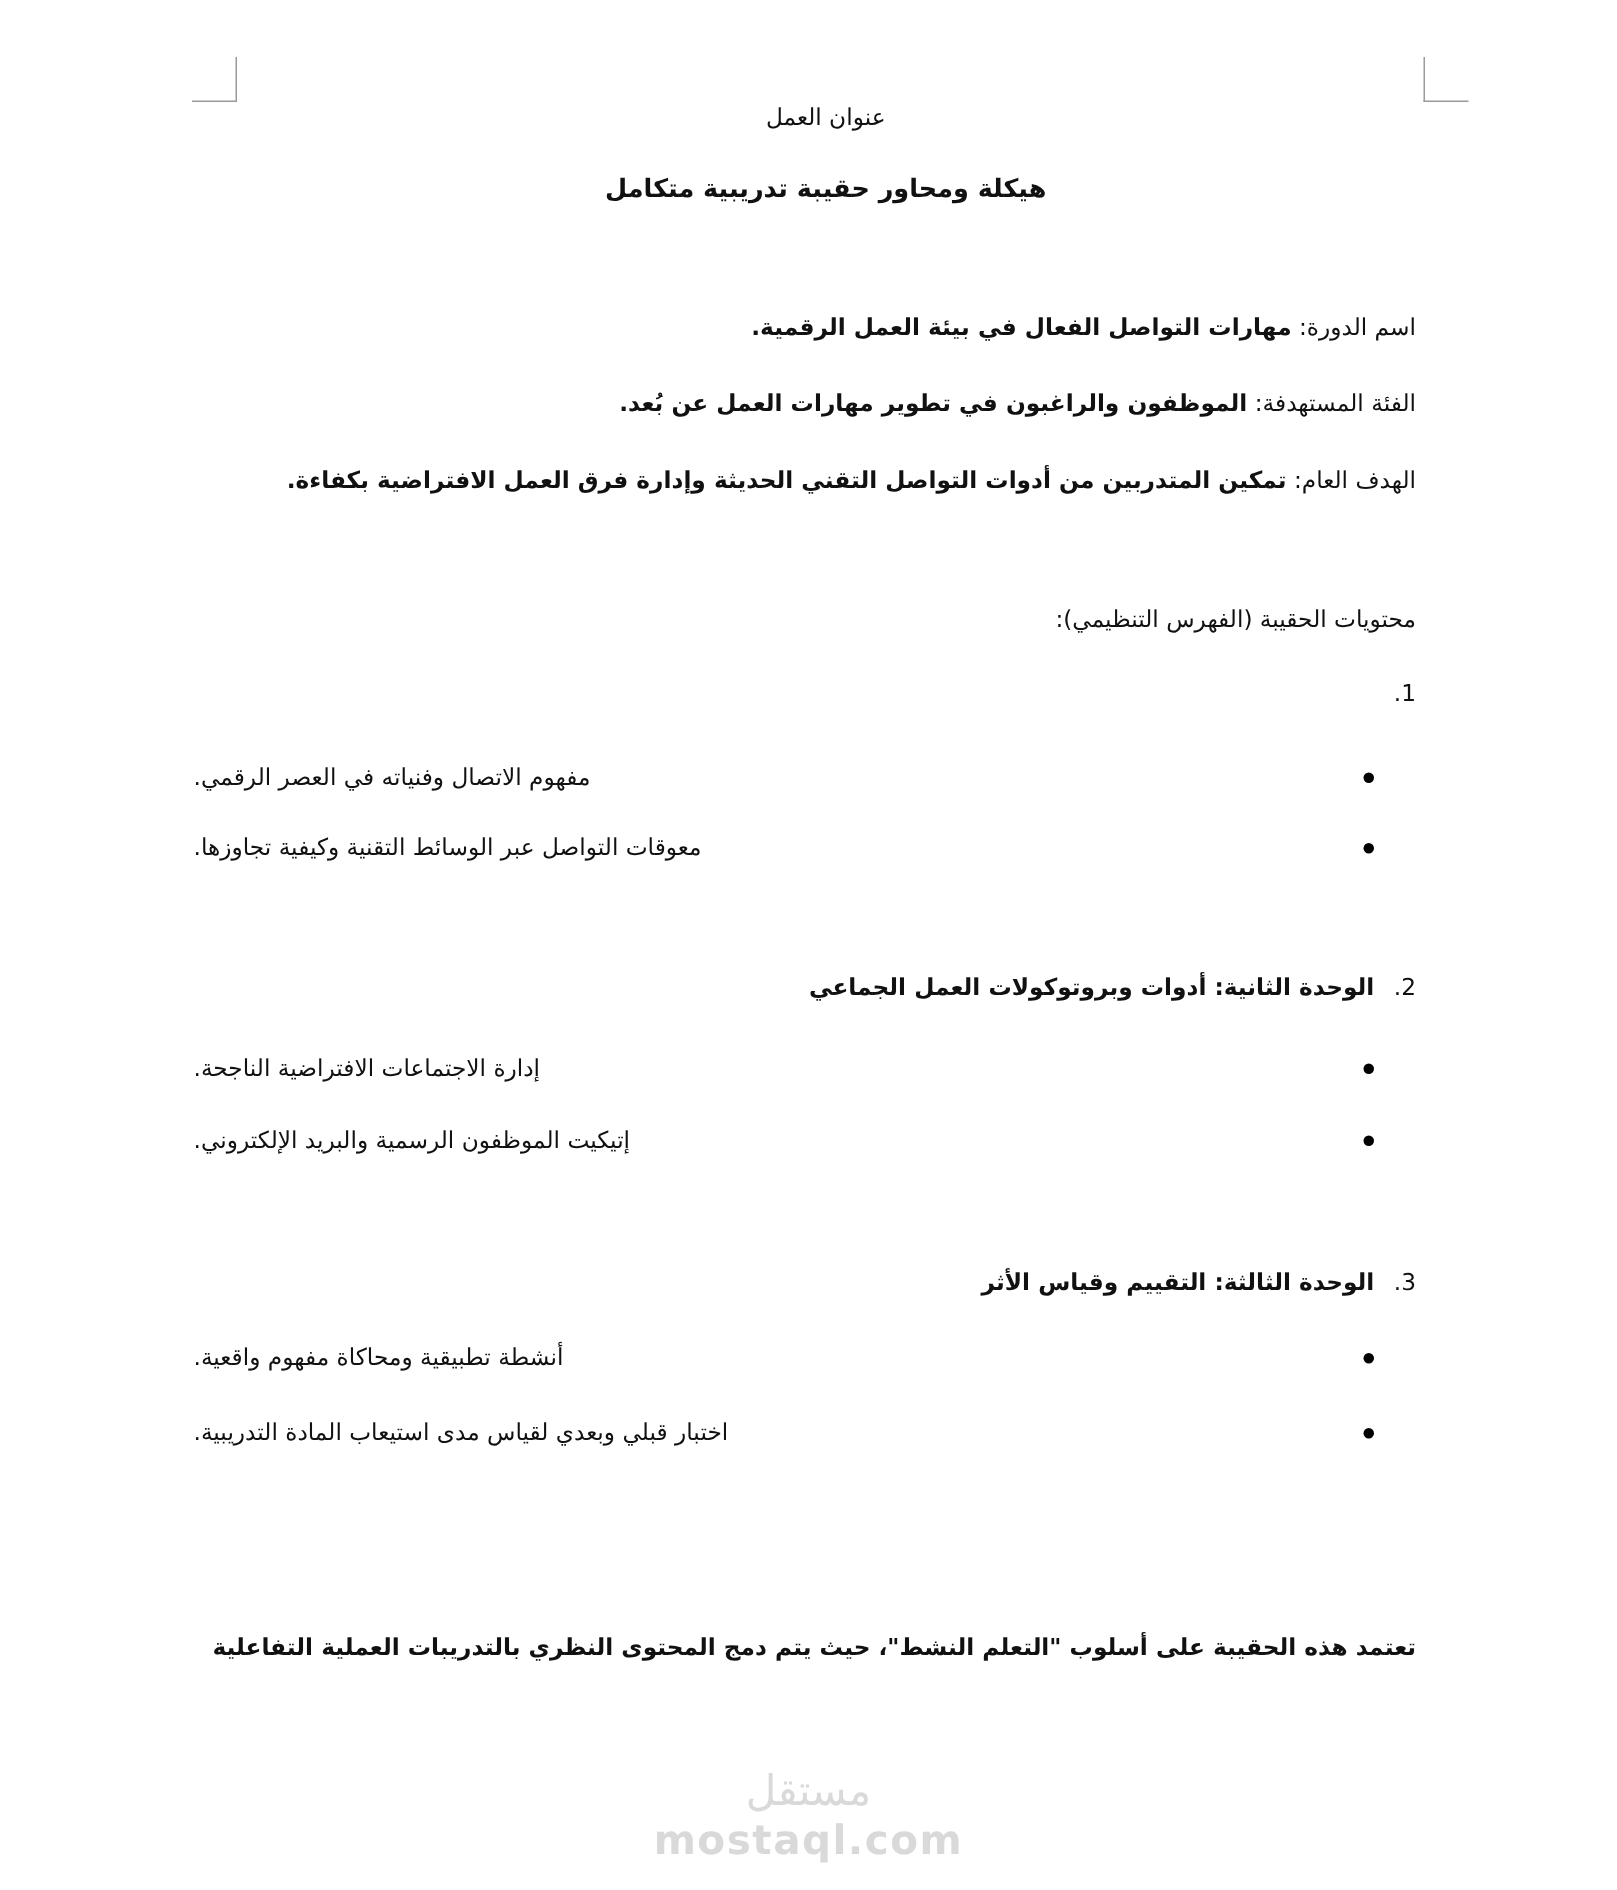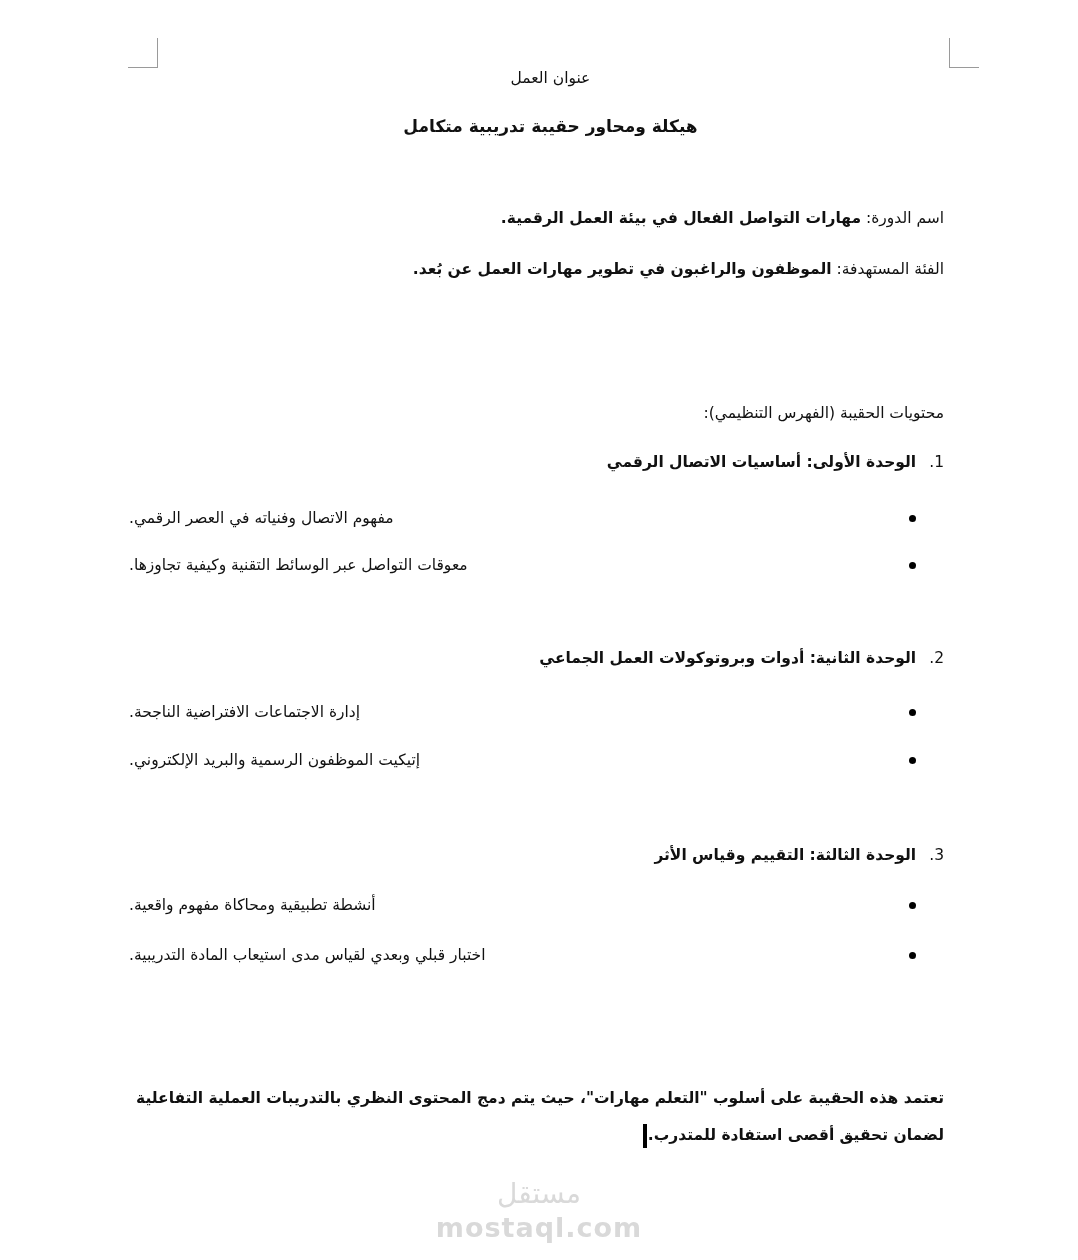--- a/index.html
+++ b/index.html
@@ -132,26 +132,29 @@
   <div class="line centered doc-title" style="top:112px">هيكلة ومحاور حقيبة تدريبية متكامل</div>
 
   <div class="line" style="top:204px">
     <span class="meta-label">اسم الدورة:</span>
     <span class="meta-value">مهارات التواصل الفعال في بيئة العمل الرقمية.</span>
   </div>
   <div class="line" style="top:255px">
     <span class="meta-label">الفئة المستهدفة:</span>
     <span class="meta-value">الموظفون والراغبون في تطوير مهارات العمل عن بُعد.</span>
   </div>
+  <div class="line" style="top:306px">
+    <span class="meta-label">الهدف العام:</span>
+    <span class="meta-value">تمكين المتدربين من أدوات التواصل التقني الحديثة وإدارة فرق العمل الافتراضية بكفاءة.</span>
+  </div>
 
   <div class="line" style="top:399px">محتويات الحقيبة (الفهرس التنظيمي):</div>
 
   <div class="line unit-row" style="top:448px">
     <span class="unit-num">1.</span>
-    <span class="unit-title">الوحدة الأولى: أساسيات الاتصال الرقمي</span>
   </div>
   <div class="line bullet-row" style="top:504px">
     <span class="bullet-dot"></span>
     <span class="bullet-text">مفهوم الاتصال وفنياته في العصر الرقمي.</span>
   </div>
   <div class="line bullet-row" style="top:551px">
     <span class="bullet-dot"></span>
     <span class="bullet-text">معوقات التواصل عبر الوسائط التقنية وكيفية تجاوزها.</span>
   </div>
 
@@ -174,21 +177,18 @@
   </div>
   <div class="line bullet-row" style="top:891px">
     <span class="bullet-dot"></span>
     <span class="bullet-text">أنشطة تطبيقية ومحاكاة مفهوم واقعية.</span>
   </div>
   <div class="line bullet-row" style="top:941px">
     <span class="bullet-dot"></span>
     <span class="bullet-text">اختبار قبلي وبعدي لقياس مدى استيعاب المادة التدريبية.</span>
   </div>
 
-  <div class="line para-line" style="top:1080px">تعتمد هذه الحقيبة على أسلوب "التعلم مهارات"، حيث يتم دمج المحتوى النظري بالتدريبات العملية التفاعلية</div>
-  <div class="line para-line" style="top:1117px">
-    <span>لضمان تحقيق أقصى استفادة للمتدرب.</span><span class="caret"></span>
-  </div>
+  <div class="line para-line" style="top:1080px">تعتمد هذه الحقيبة على أسلوب "التعلم النشط"، حيث يتم دمج المحتوى النظري بالتدريبات العملية التفاعلية</div>
 
   <div class="watermark wm-logo" style="top:1172px">مستقل</div>
   <div class="watermark wm-domain" style="top:1214px">mostaql.com</div>
 
 </div>
 
 </body></html>

